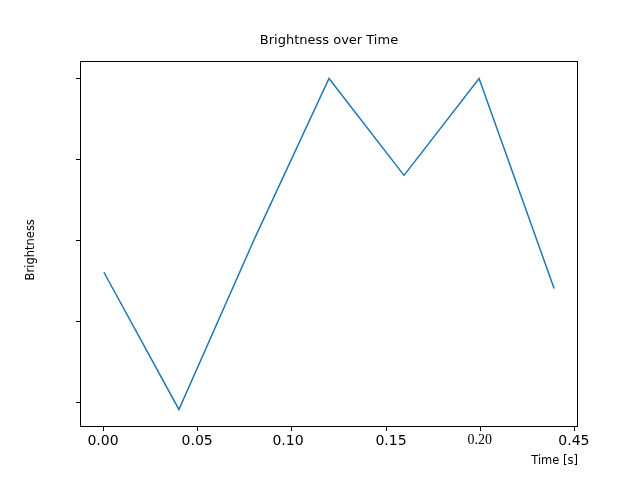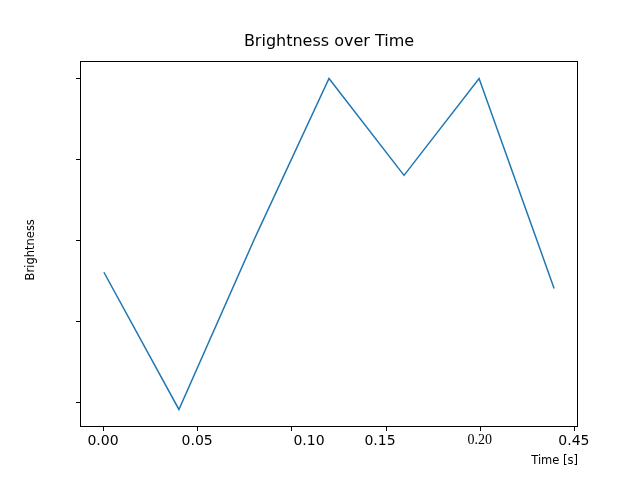--- a/index.html
+++ b/index.html
@@ -29,21 +29,21 @@
     left:0;top:0;
     width:100%;height:100%;
     display:block;
   }
   
   #chart-title{
     position:absolute;
     left:80px;top:33px;
     width:498px;
     text-align:center;
-    font-size:16px;
+    font-size:13px;
     color:#000000;
     line-height:1;
     white-space:nowrap;
   }
   
   #xlabel{
     position:absolute;
     left:80px;top:455px;
     width:498px;
     text-align:right;
@@ -103,23 +103,23 @@
       <div class="tick-mark-y" style="top: 239.94px;"></div>
       <div class="tick-mark-y" style="top: 158.79px;"></div>
       <div class="tick-mark-y" style="top: 77.64px;"></div>
     </div>
   <div id="tick-layer-x">
       <div class="tick-mark-x" style="left: 102.98px;"></div>
       <div class="tick-label-x" style="left: 102.98px;">0.00</div>
       <div class="tick-mark-x" style="left: 197.15px;"></div>
       <div class="tick-label-x" style="left: 197.15px;">0.05</div>
       <div class="tick-mark-x" style="left: 291.33px;"></div>
-      <div class="tick-label-x" style="left: 309px;">0.10</div>
+      <div class="tick-label-x" style="left: 288px;">0.10</div>
       <div class="tick-mark-x" style="left: 385.51px;"></div>
-      <div class="tick-label-x" style="left: 380px;">0.15</div>
+      <div class="tick-label-x" style="left: 391px;">0.15</div>
       <div class="tick-mark-x" style="left: 479.68px;"></div>
       <div class="tick-label-x" style="left: 479.68px; font-family: Liberation Serif, serif;">0.20</div>
       <div class="tick-mark-x" style="left: 573.86px;"></div>
       <div class="tick-label-x" style="left: 573.86px;">0.45</div>
     </div>
 
   <div id="axes">
     <svg id="plot-svg" viewBox="0 0 498 366" preserveAspectRatio="none">
       <polyline id="series-line" fill="none" stroke="#1f77b4" stroke-width="1.5" stroke-linejoin="miter" stroke-linecap="butt" points="22.98,211.40 98.32,349.36 173.66,178.94 249.00,16.64 324.34,114.02 399.68,16.64 475.02,227.63"></polyline>
     </svg>

